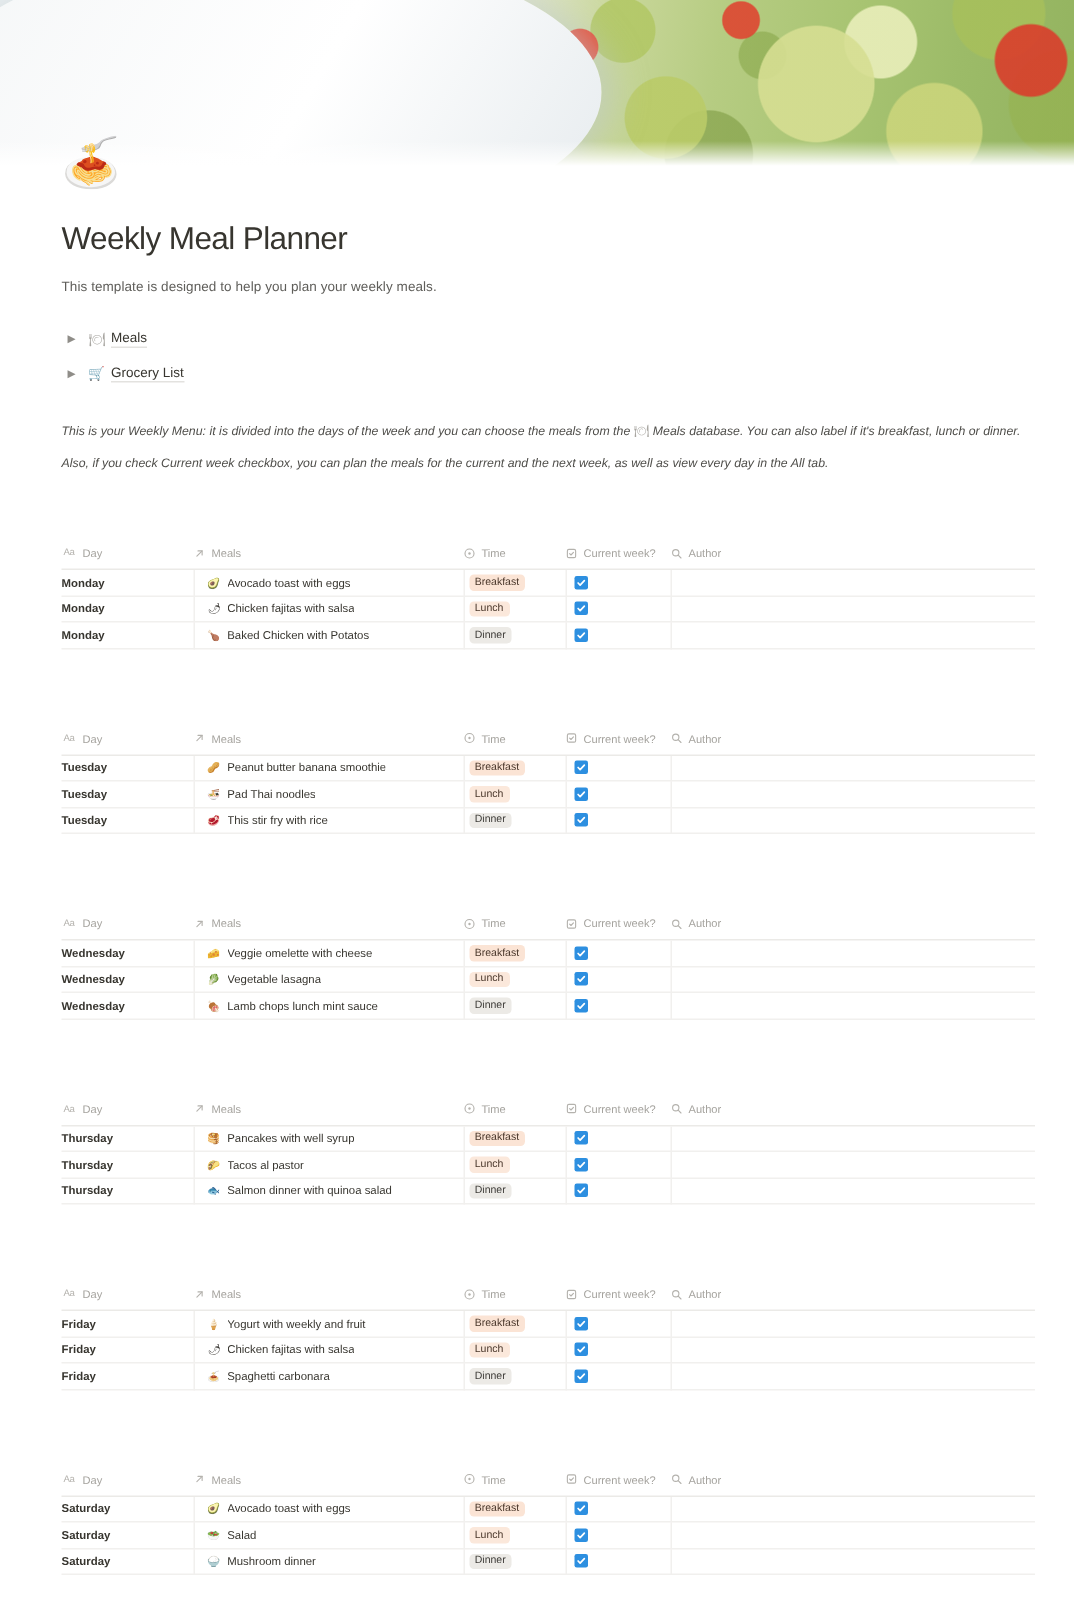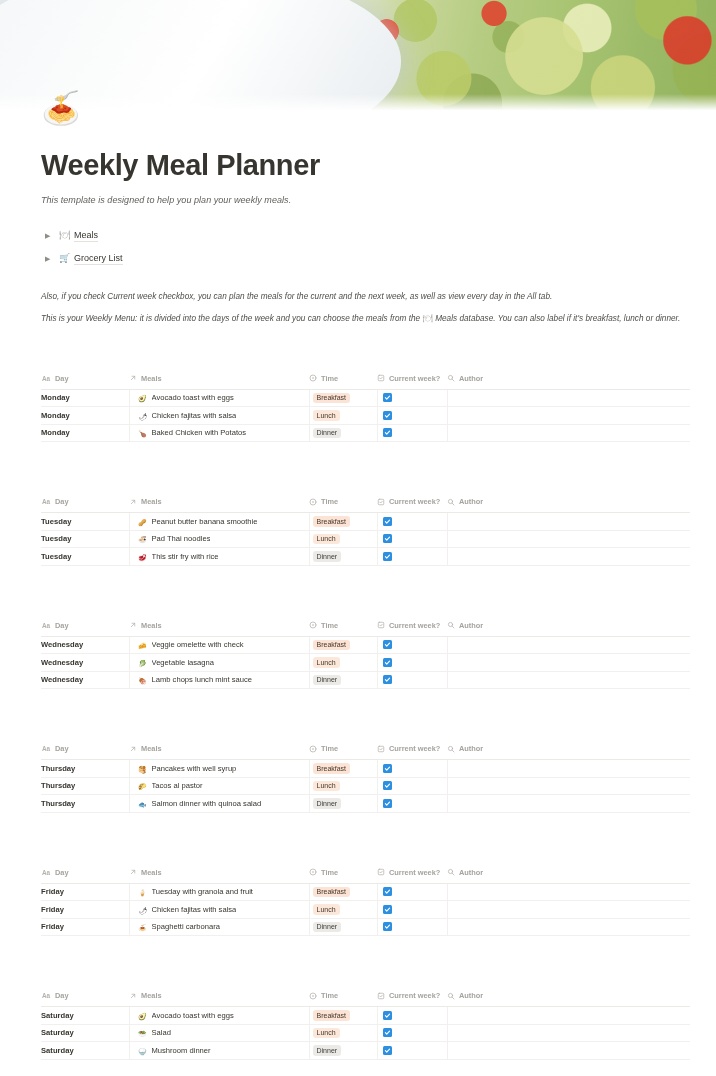--- a/index.html
+++ b/index.html
@@ -68,30 +68,29 @@
   }
 
   
   .content {
     width: 716px;
     padding: 0 26px 0 41px;
   }
 
   .title {
     margin: 36px 0 0 0;
-    font-size: 29px;
+    font-size: 21px;
     line-height: 1.18;
-    font-weight: 700;
+    font-weight: 400;
     letter-spacing: -.4px;
     color: #37352f;
   }
   .subtitle {
     margin: 13px 0 0 0;
     font-size: 9px;
-    font-style: italic;
     color: #5f5e5a;
     letter-spacing: .05px;
   }
 
   
   .toggle-list { margin: 22px 0 0 0; }
   .toggle-row {
     display: flex;
     align-items: center;
     height: 17px;
@@ -143,21 +142,21 @@
     table-layout: fixed;
   }
   table.db col.c-day    { width: 88px; }
   table.db col.c-meals  { width: 180px; }
   table.db col.c-time   { width: 68px; }
   table.db col.c-week   { width: 70px; }
   table.db col.c-author { width: 243px; }
 
   table.db th {
     text-align: left;
-    font-weight: 700;
+    font-weight: 400;
     font-size: 7.4px;
     color: #a5a39e;
     padding: 0 0 6px 0;
     border-bottom: 1px solid #ebeae7;
     white-space: nowrap;
     vertical-align: bottom;
   }
   .th-inner { display: flex; align-items: center; gap: 4px; }
   .hicon {
     display: inline-flex;
@@ -264,24 +263,24 @@
       <span class="toggle-label">Meals</span>
     </div>
     <div class="toggle-row">
       <span class="toggle-arrow">▶</span>
       <span class="toggle-emoji">🛒</span>
       <span class="toggle-label">Grocery List</span>
     </div>
   </div>
 
   <div class="para-block">
-    <p class="para">Also, if you check Current week checkbox, you can plan the meals for the current and the next week, as well as view every day in the All tab.</p>
     <p class="para">
       <span>This is your Weekly Menu: it is divided into the days of the week and you can choose the meals from the </span><span class="inline-emoji">🍽</span><span> Meals database. You can also label if it's breakfast, lunch or dinner.</span>
     </p>
+    <p class="para">Also, if you check Current week checkbox, you can plan the meals for the current and the next week, as well as view every day in the All tab.</p>
   </div>
 
   <div class="tables" id="tables-root">
       <div class="day-table">
         <table class="db">
           <colgroup>
             <col class="c-day">
             <col class="c-meals">
             <col class="c-time">
             <col class="c-week">
@@ -594,21 +593,21 @@
                 </span>
               </th>
             </tr>
           </thead>
           <tbody>
             <tr>
               <td class="day-cell">Wednesday</td>
               <td class="meals-cell">
                 <span class="meal-inner">
                   <span class="meal-emoji">🧀</span>
-                  <span class="meal-name">Veggie omelette with check</span>
+                  <span class="meal-name">Veggie omelette with cheese</span>
                 </span>
               </td>
               <td class="time-cell"><span class="time-inner"><span class="pill breakfast">Breakfast</span></span></td>
               <td class="week-cell">
                 <span class="week-inner">
                   <span class="checkbox">
                     <svg width="7" height="7" viewBox="0 0 16 16" fill="none" stroke="#ffffff" stroke-width="2.6" stroke-linecap="round" stroke-linejoin="round">
                       <path d="M3.2 8.4l3.1 3.1 6.4-6.8"></path>
                     </svg>
                   </span>
@@ -848,21 +847,21 @@
                 </span>
               </th>
             </tr>
           </thead>
           <tbody>
             <tr>
               <td class="day-cell">Friday</td>
               <td class="meals-cell">
                 <span class="meal-inner">
                   <span class="meal-emoji">🍦</span>
-                  <span class="meal-name">Tuesday with granola and fruit</span>
+                  <span class="meal-name">Yogurt with weekly and fruit</span>
                 </span>
               </td>
               <td class="time-cell"><span class="time-inner"><span class="pill breakfast">Breakfast</span></span></td>
               <td class="week-cell">
                 <span class="week-inner">
                   <span class="checkbox">
                     <svg width="7" height="7" viewBox="0 0 16 16" fill="none" stroke="#ffffff" stroke-width="2.6" stroke-linecap="round" stroke-linejoin="round">
                       <path d="M3.2 8.4l3.1 3.1 6.4-6.8"></path>
                     </svg>
                   </span>

